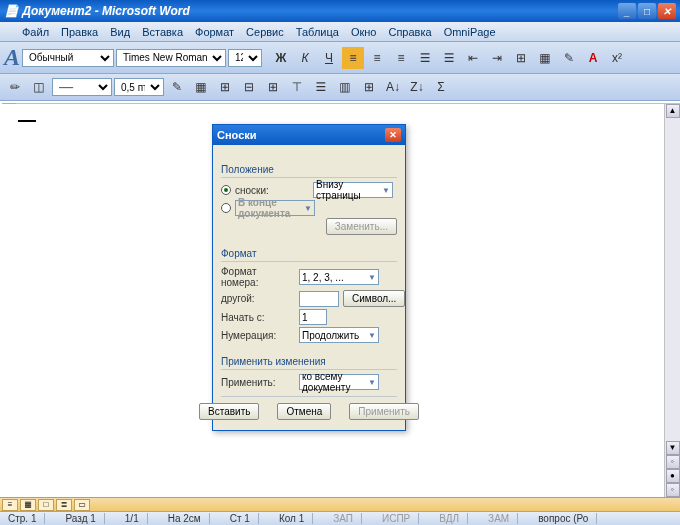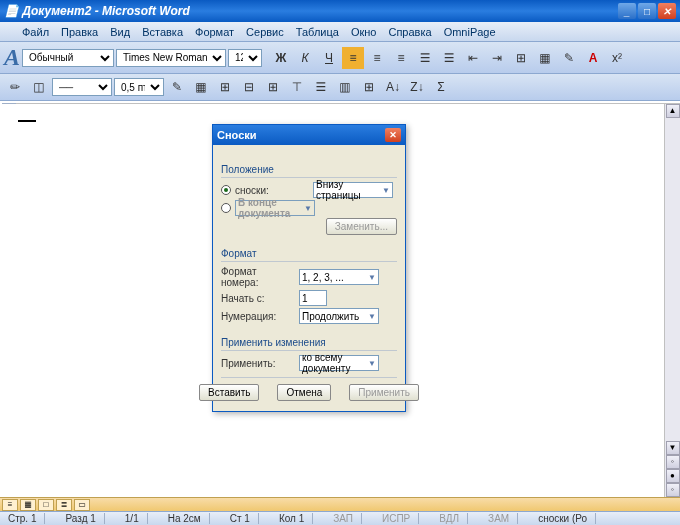--- a/index.html
+++ b/index.html
@@ -183,21 +183,21 @@
   <span class="status-cell">Стр. 1</span>
   <span class="status-cell">Разд 1</span>
   <span class="status-cell">1/1</span>
   <span class="status-cell">На 2см</span>
   <span class="status-cell">Ст 1</span>
   <span class="status-cell">Кол 1</span>
   <span class="status-cell status-dim">ЗАП</span>
   <span class="status-cell status-dim">ИСПР</span>
   <span class="status-cell status-dim">ВДЛ</span>
   <span class="status-cell status-dim">ЗАМ</span>
-  <span class="status-cell">сноски (Ро</span>
+  <span class="status-cell">вопрос (Ро</span>
 </div>
 
 <div class="dialog">
   <div class="dlg-title">
     <span>Сноски</span>
     <span class="spacer"></span>
     <span class="dlg-close">✕</span>
   </div>
   <div class="dlg-body">
     <div class="grp-label">Положение</div>
@@ -224,20 +224,25 @@
     <div class="grp-label">Формат</div>
     <div class="grp-sep"></div>
     <div class="row">
       <label>Формат номера:</label>
       <div class="combo">
           <span>1, 2, 3, ...</span>
           <span class="drop">▼</span>
         </div>
     </div>
     <div class="row">
+      <label>другой:</label>
+      <input class="txt" style="">
+      <button class="dlg-btn">Символ...</button>
+    </div>
+    <div class="row">
       <label>Начать с:</label>
       <div class="spinner">
           <span>1</span>
         </div>
     </div>
     <div class="row">
       <label>Нумерация:</label>
       <div class="combo">
           <span>Продолжить</span>
           <span class="drop">▼</span>

